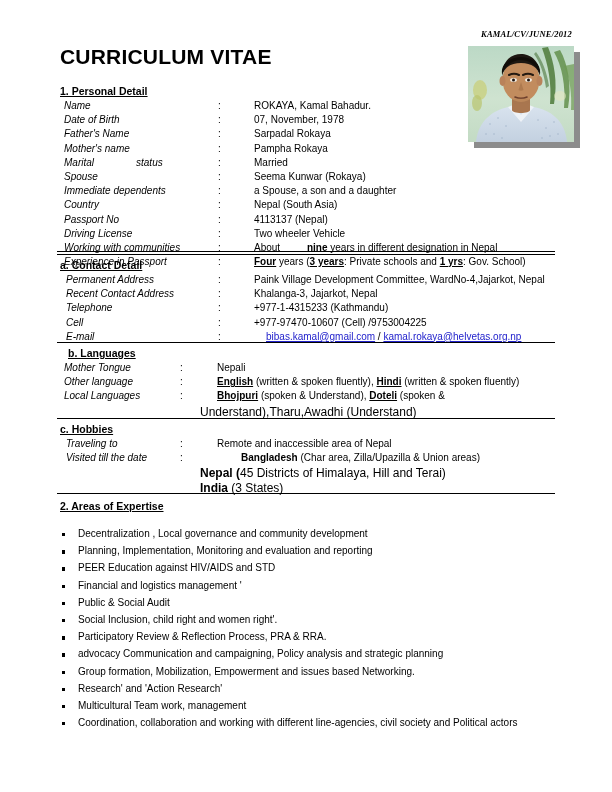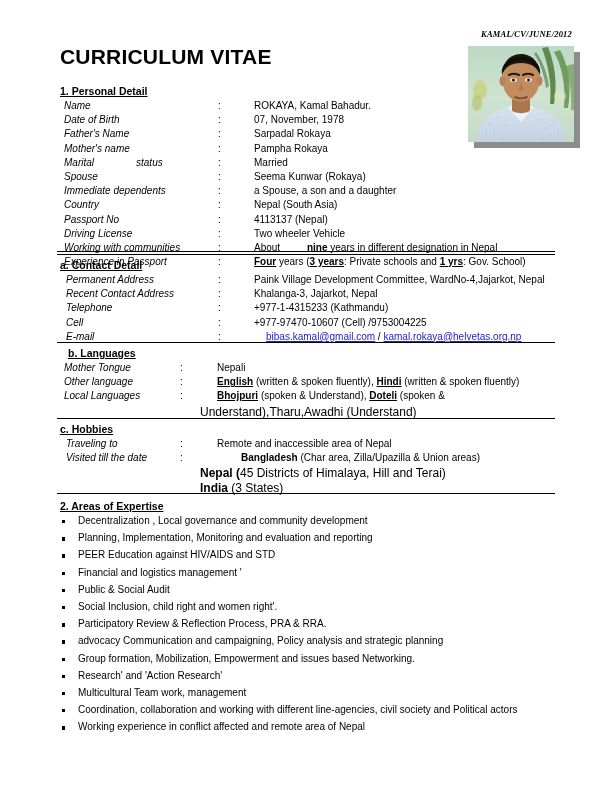--- a/index.html
+++ b/index.html
@@ -405,21 +405,21 @@
     </div>
     <div class="row">
       <span class="cont"><b>India</b><span> (3 States)</span></span>
     </div>
   </div>
 
   <div class="rule" style="top:493px;"></div>
 
   <div class="sec-head" style="left:60px; top:500px;">2. Areas of Expertise</div>
 
-  <div class="bullets" style="top:515px;">
+  <div class="bullets" style="top:528px;">
     <div class="bullet">
         <span class="sq"></span>
         <span class="btxt">Decentralization , Local governance and community development</span>
       </div>
     <div class="bullet">
         <span class="sq"></span>
         <span class="btxt">Planning, Implementation, Monitoring and evaluation  and reporting</span>
       </div>
     <div class="bullet">
         <span class="sq"></span>

